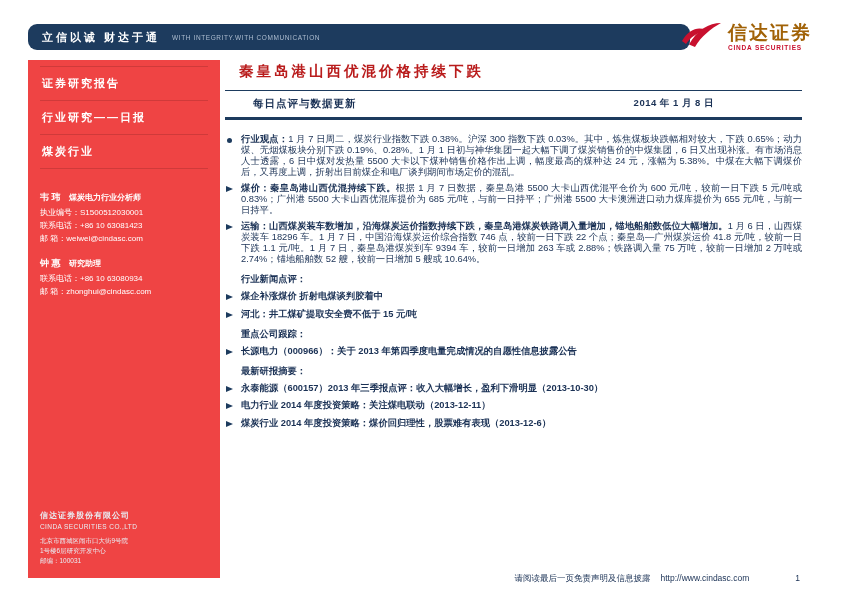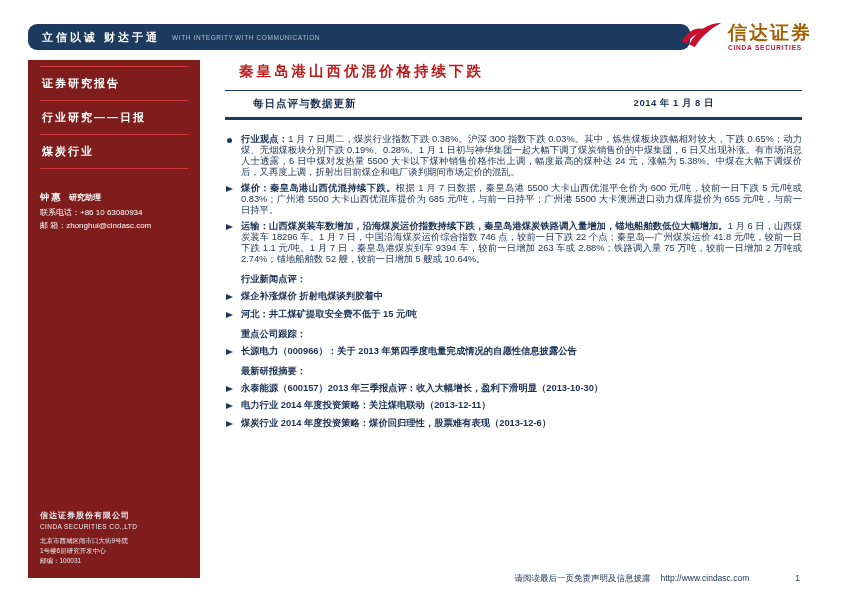--- a/index.html
+++ b/index.html
@@ -14,22 +14,22 @@
   .slogan-en { font-size: 6.5px; color: #aebdd0; margin-left: 12px; letter-spacing: .6px; white-space: nowrap; }
 
   
   .logo { position: absolute; right: 30px; top: 20px; display: flex; align-items: center; gap: 6px; }
   .logo-swoosh { width: 42px; height: 30px; }
   .logo-text { display: flex; flex-direction: column; line-height: 1.15; }
   .logo-cn { font-size: 19px; font-weight: bold; color: #a16207; letter-spacing: 2px; }
   .logo-en { font-size: 6.5px; color: #c8102e; font-weight: bold; letter-spacing: .8px; }
 
   
-  .sidebar { position: absolute; left: 28px; top: 60px; width: 172px; height: 518px;
-             background: #7f1d1d; color: #ffffff; padding: 6px 12px; }
+  .sidebar { position: absolute; left: 28px; top: 60px; width: 192px; height: 518px;
+             background: #ef4444; color: #ffffff; padding: 6px 12px; }
   .sb-rule { border: none; border-top: 1px solid #cf3a3a; height: 0; }
   .sb-h { font-size: 11px; font-weight: bold; letter-spacing: 2px; padding: 9px 2px; white-space: nowrap; }
   .sb-analysts { margin-top: 22px; font-size: 8px; line-height: 13px; }
   .sb-name-row { font-size: 9px; font-weight: bold; margin-bottom: 2px; }
   .sb-name-row .sb-role { font-size: 8px; font-weight: bold; margin-left: 6px; }
   .sb-analyst { margin-bottom: 12px; }
   .sb-company { position: absolute; left: 12px; bottom: 12px; font-size: 6.5px; line-height: 10px; color: #e8edf3; }
   .sb-co-cn { font-size: 8px; font-weight: bold; letter-spacing: 1px; margin-bottom: 1px; }
   .sb-co-en { letter-spacing: .4px; margin-bottom: 4px; }
 
@@ -85,20 +85,29 @@
   <div class="sidebar">
     <hr class="sb-rule">
     <div class="sb-h">证券研究报告</div>
     <hr class="sb-rule">
     <div class="sb-h">行业研究——日报</div>
     <hr class="sb-rule">
     <div class="sb-h">煤炭行业</div>
     <hr class="sb-rule">
 
     <div class="sb-analysts">
+      <div class="sb-analyst">
+        <div class="sb-name-row">
+          <span>韦 玮</span>
+          <span class="sb-role">煤炭电力行业分析师</span>
+        </div>
+        <div>执业编号：S1500512030001</div>
+        <div>联系电话：+86 10 63081423</div>
+        <div>邮  箱：weiwei@cindasc.com</div>
+      </div>
       <div class="sb-analyst">
         <div class="sb-name-row">
           <span>钟 惠</span>
           <span class="sb-role">研究助理</span>
         </div>
         <div>联系电话：+86 10 63080934</div>
         <div>邮  箱：zhonghui@cindasc.com</div>
       </div>
     </div>
 

